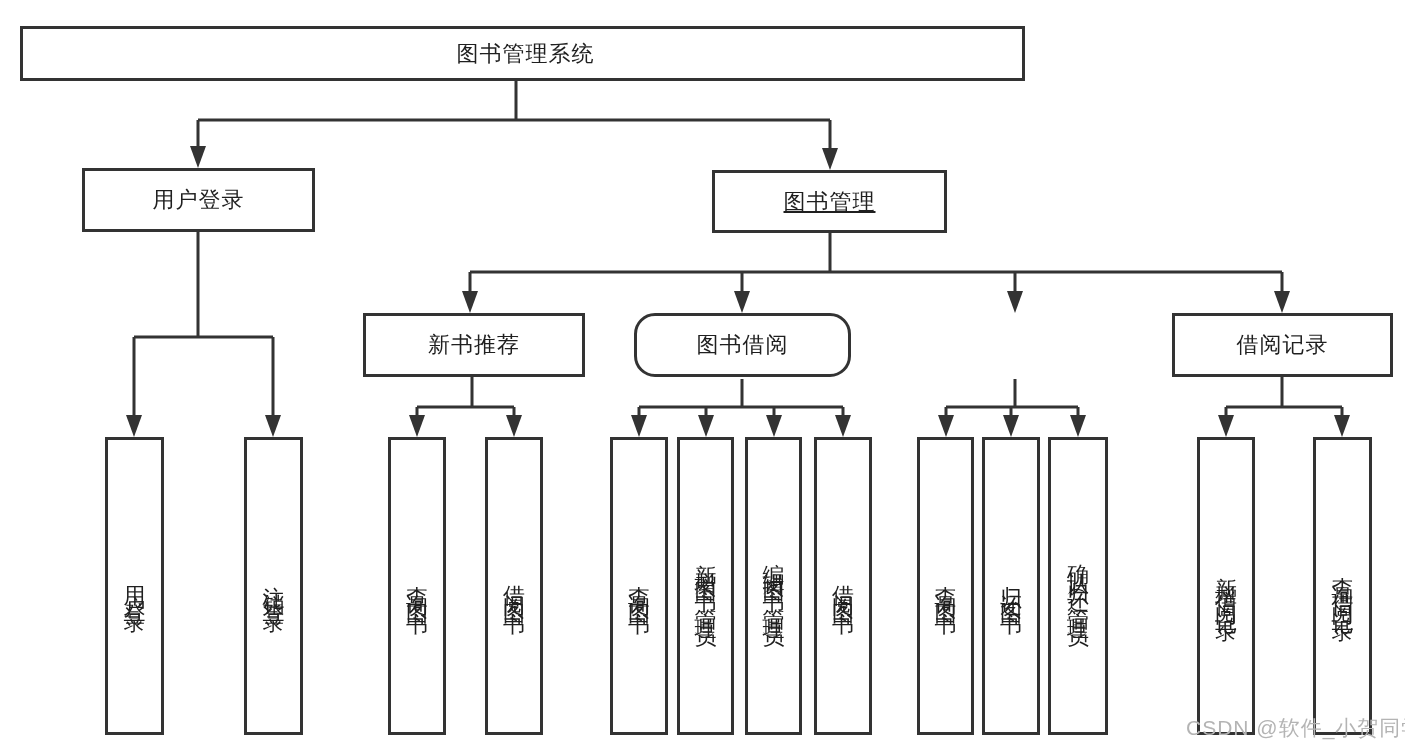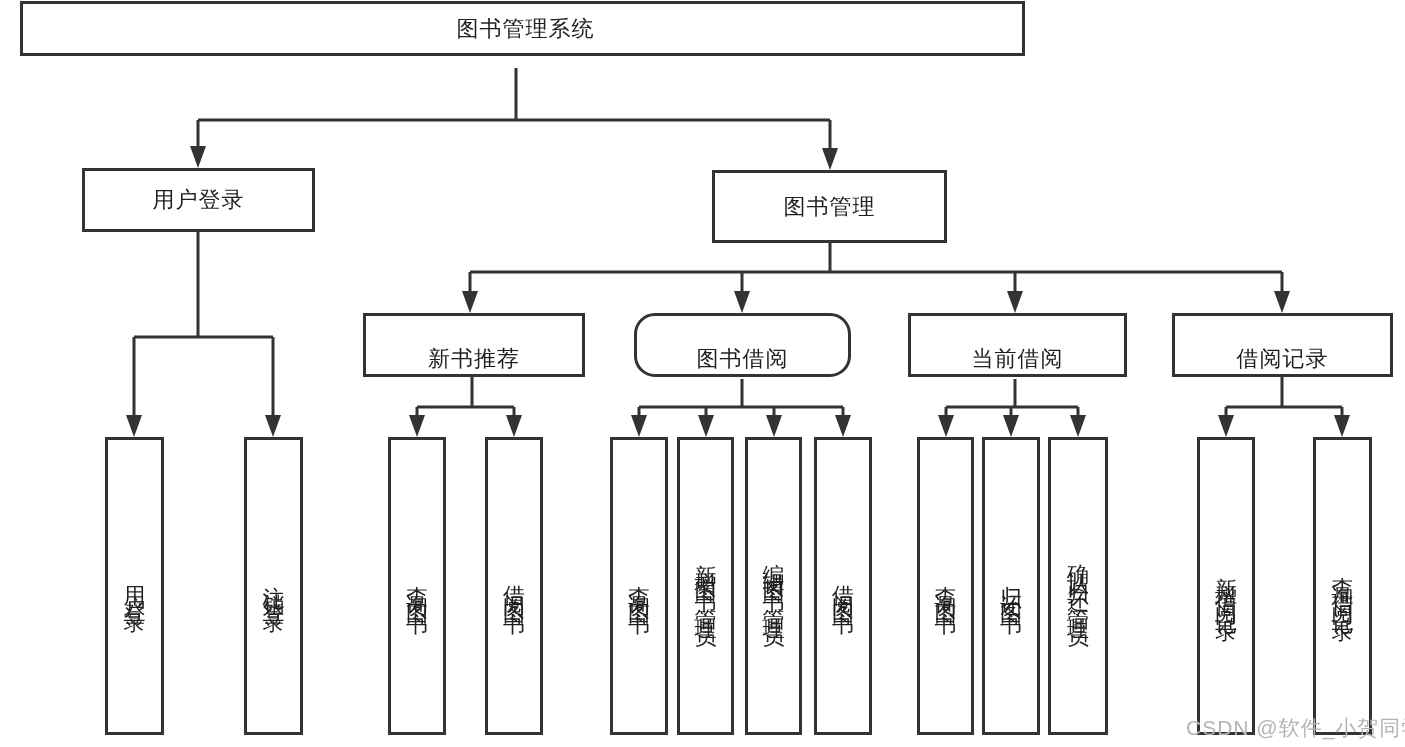--- a/index.html
+++ b/index.html
@@ -45,21 +45,21 @@
   }
   .vtext {
     writing-mode: vertical-rl;
     text-orientation: mixed;
     font-size: 22px;
     line-height: 1;
     letter-spacing: 9px;
     color: #1f1f1f;
     white-space: nowrap;
   }
-  .mid { top: 313px; height: 64px; align-items: flex-end; }
+  .mid { top: 313px; height: 64px; }
   #watermark {
     position: absolute;
     left: 1186px;
     top: 714px;
     font-size: 21px;
     color: #b4b4b4;
     letter-spacing: 1px;
     z-index: 6;
     white-space: nowrap;
   }
@@ -106,39 +106,36 @@
       <polygon points="766,415 782,415 774,437"></polygon>
       <polygon points="835,415 851,415 843,437"></polygon>
       <polygon points="938,415 954,415 946,437"></polygon>
       <polygon points="1003,415 1019,415 1011,437"></polygon>
       <polygon points="1070,415 1086,415 1078,437"></polygon>
       <polygon points="1218,415 1234,415 1226,437"></polygon>
       <polygon points="1334,415 1350,415 1342,437"></polygon>
     </g>
   </svg>
 
-  <div class="box" style="left:20px; top:1px; width:1005px; height:55px;padding-left:6px;">
+  <div class="box" style="left:20px; top:26px; width:1005px; height:55px;padding-left:6px;">
     <span>图书管理系统</span>
   </div>
 
   <div class="box" style="left:82px; top:168px; width:233px; height:64px;">
     <span>用户登录</span>
   </div>
-  <div class="box" style="left:712px; top:170px; width:235px; height:73px;">
+  <div class="box" style="left:712px; top:170px; width:235px; height:63px;text-decoration:underline;">
     <span>图书管理</span>
   </div>
 
   <div class="box mid" style="left:363px; width:222px;">
     <span>新书推荐</span>
   </div>
   <div class="box mid" style="left:634px; width:217px;border-radius:21px;">
     <span>图书借阅</span>
-  </div>
-  <div class="box mid" style="left:908px; width:219px;">
-    <span>当前借阅</span>
   </div>
   <div class="box mid" style="left:1172px; width:221px;">
     <span>借阅记录</span>
   </div>
 
   <div class="leaf" style="left:105px; width:59px;">
     <span class="vtext">用户登录</span>
   </div>
   <div class="leaf" style="left:244px; width:59px;">
     <span class="vtext">注销登录</span>

